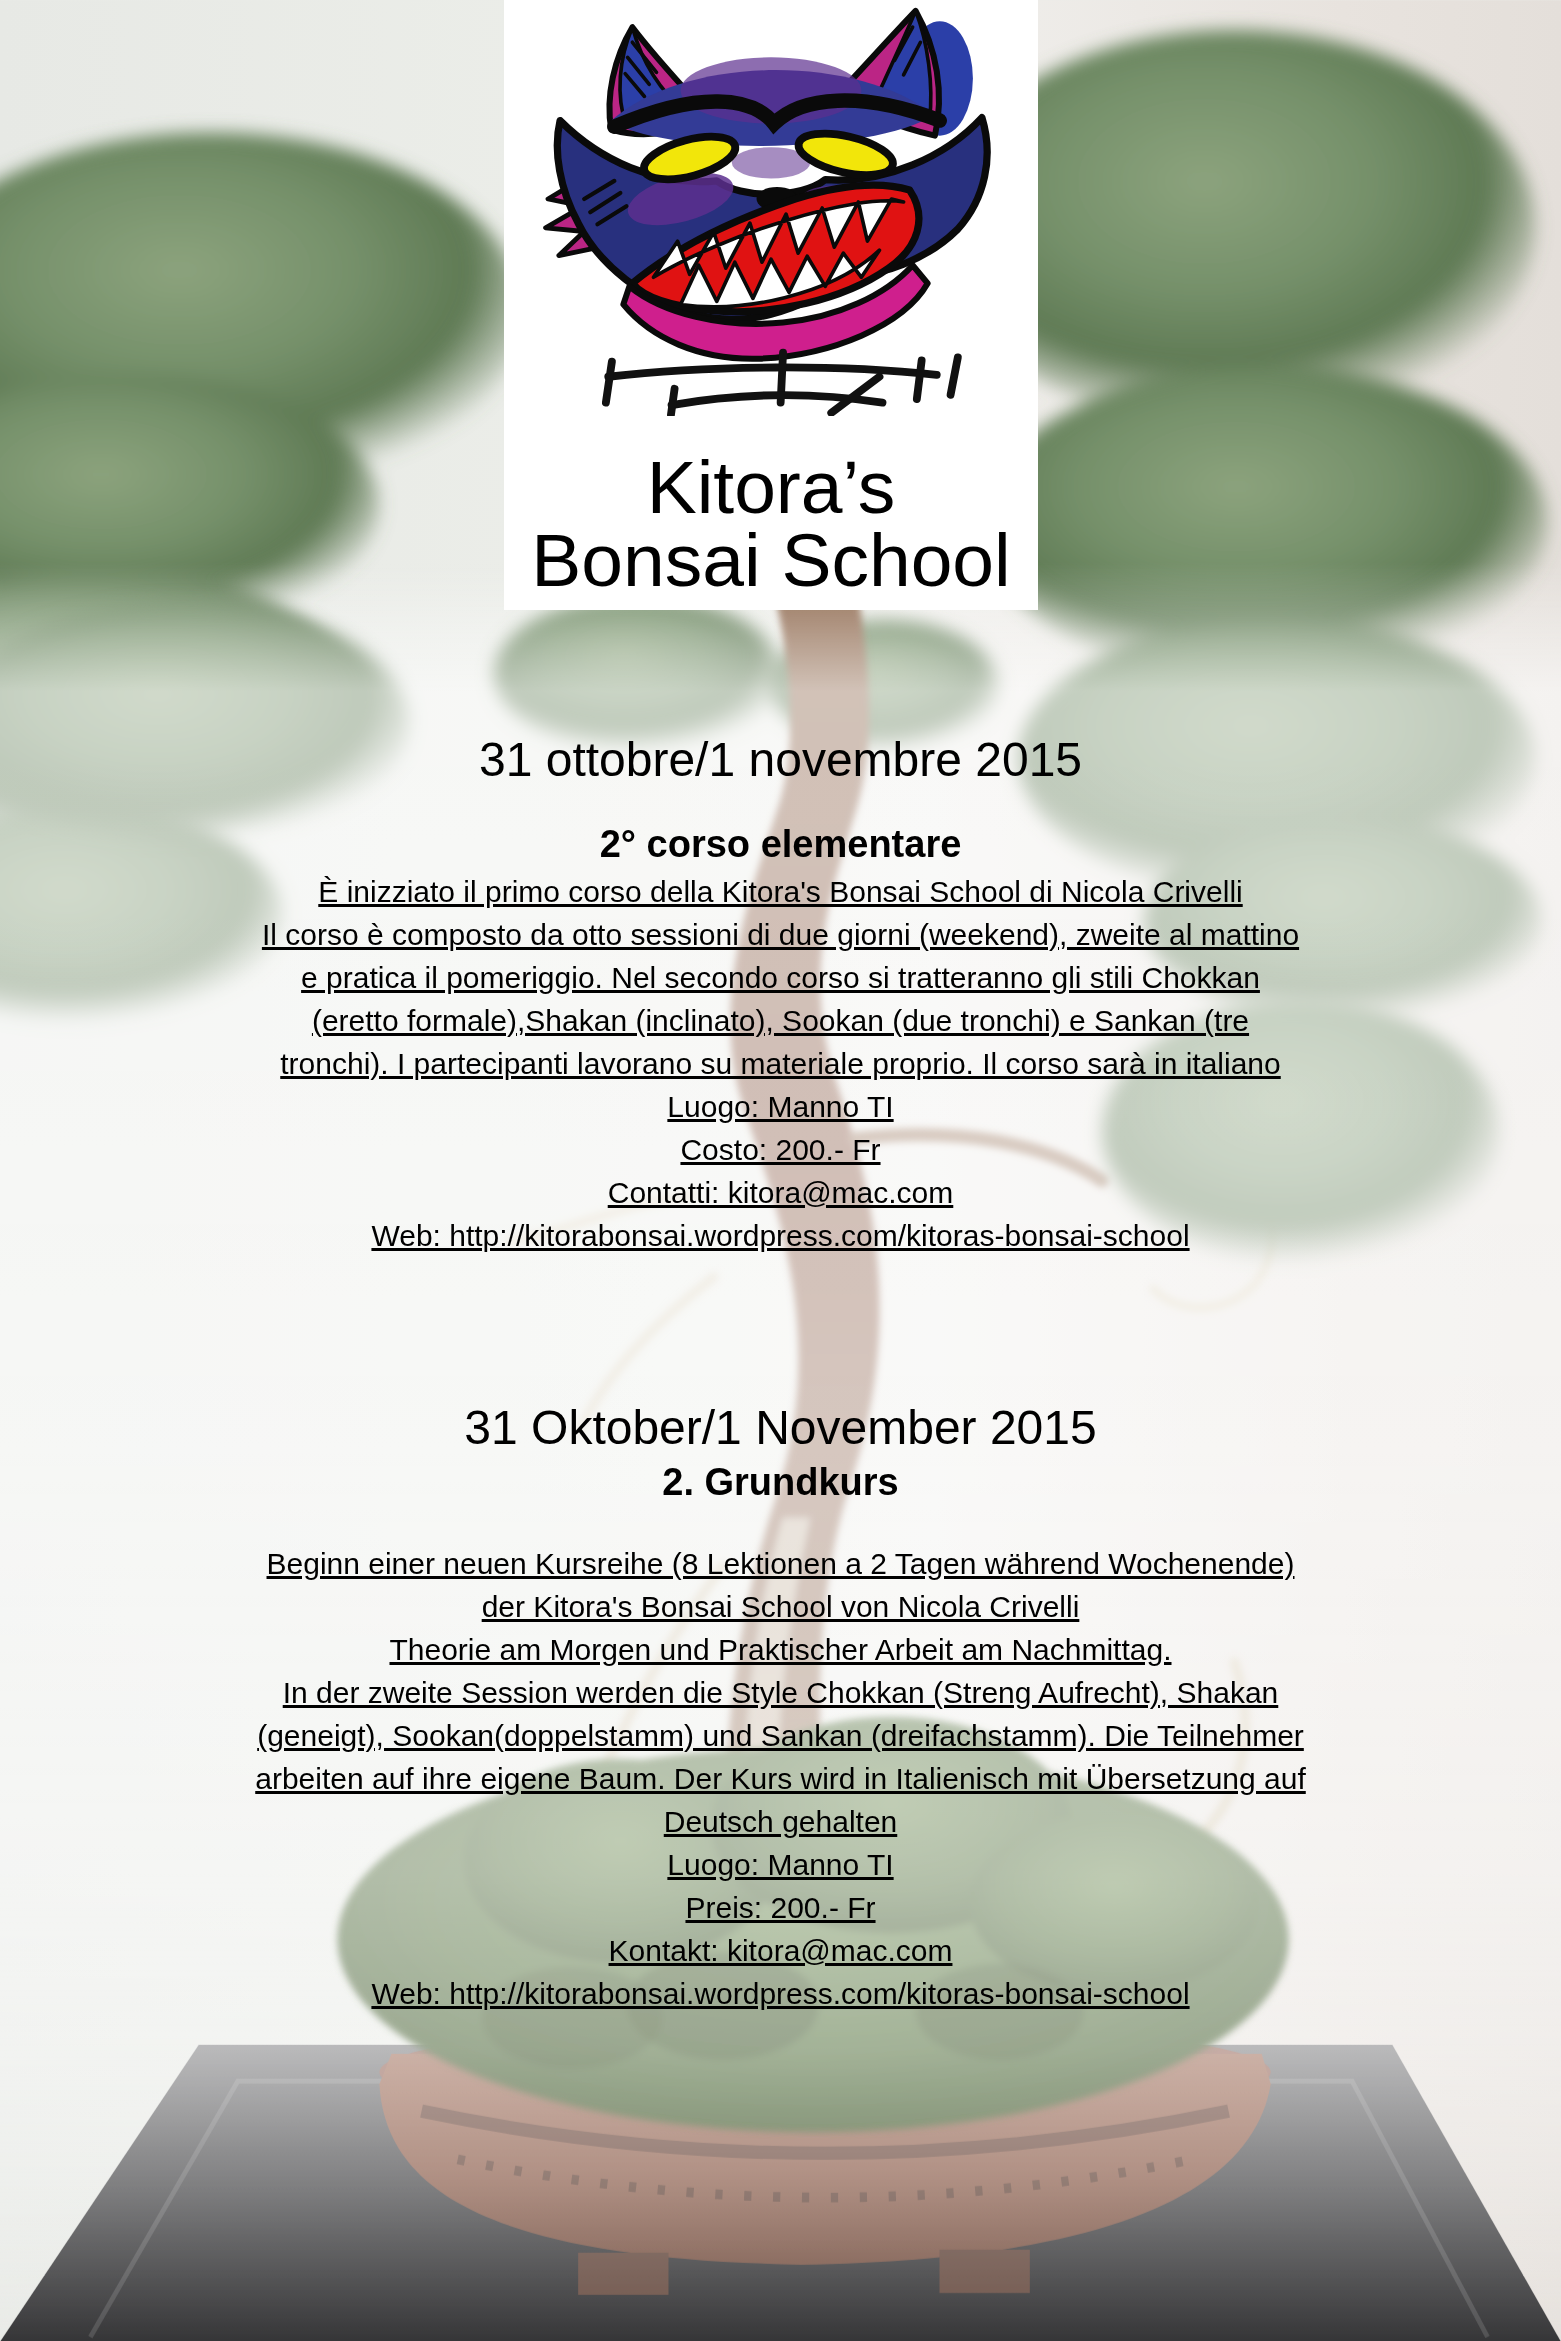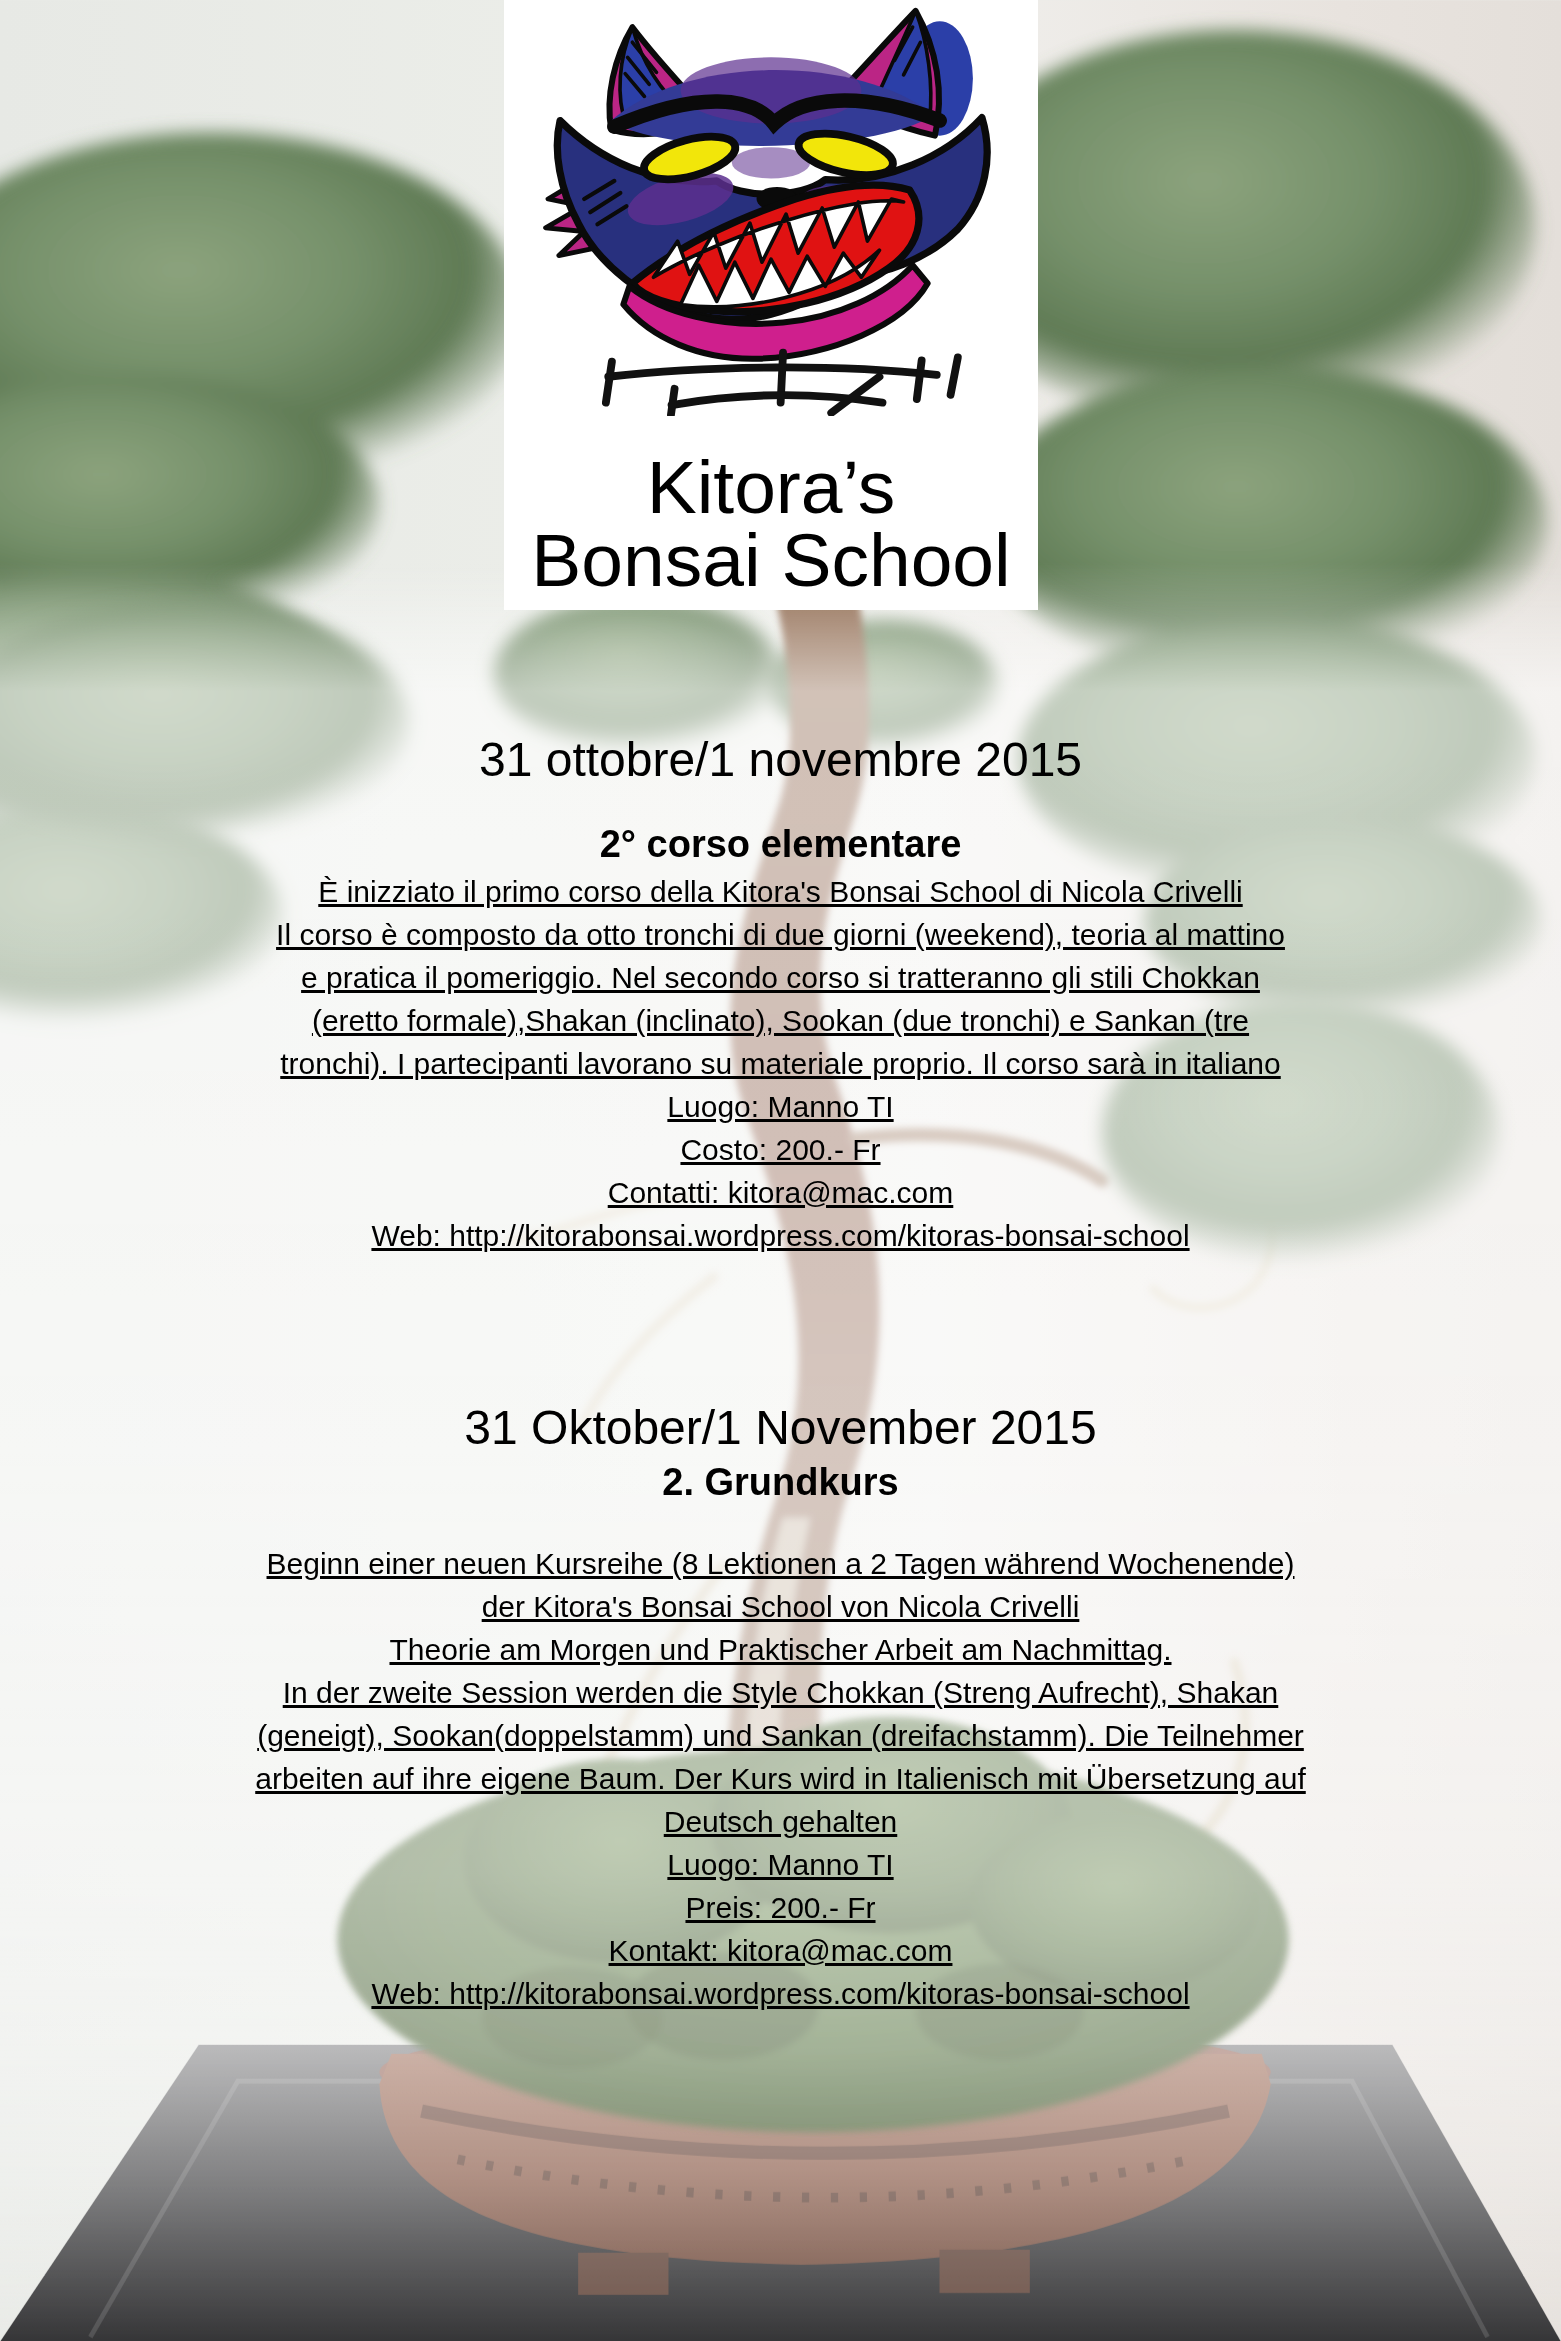--- a/index.html
+++ b/index.html
@@ -208,21 +208,21 @@
     <div class="card-title">
       <div>Kitora’s</div>
       <div>Bonsai School</div>
     </div>
   </div>
 
   <div id="it-date" class="txt h-date">31 ottobre/1 novembre 2015</div>
   <div id="it-course" class="txt h-course">2° corso elementare</div>
   <div id="it-body" class="txt body-block">
     <div class="body-line">È inizziato il primo corso della Kitora's Bonsai School di Nicola Crivelli</div>
-    <div class="body-line">Il corso è composto da otto tronchi di due giorni (weekend), teoria al mattino</div>
+    <div class="body-line">Il corso è composto da otto sessioni di due giorni (weekend), zweite al mattino</div>
     <div class="body-line">e pratica il pomeriggio. Nel secondo corso si tratteranno gli stili Chokkan</div>
     <div class="body-line">(eretto formale),Shakan (inclinato), Sookan (due tronchi) e Sankan (tre</div>
     <div class="body-line">tronchi). I partecipanti lavorano su materiale proprio. Il corso sarà in italiano</div>
     <div class="body-line">Luogo: Manno TI</div>
     <div class="body-line">Costo: 200.- Fr</div>
     <div class="body-line">Contatti: kitora@mac.com</div>
     <div class="body-line">Web: http://kitorabonsai.wordpress.com/kitoras-bonsai-school</div>
   </div>
 
   <div id="de-date" class="txt h-date">31 Oktober/1 November 2015</div>

